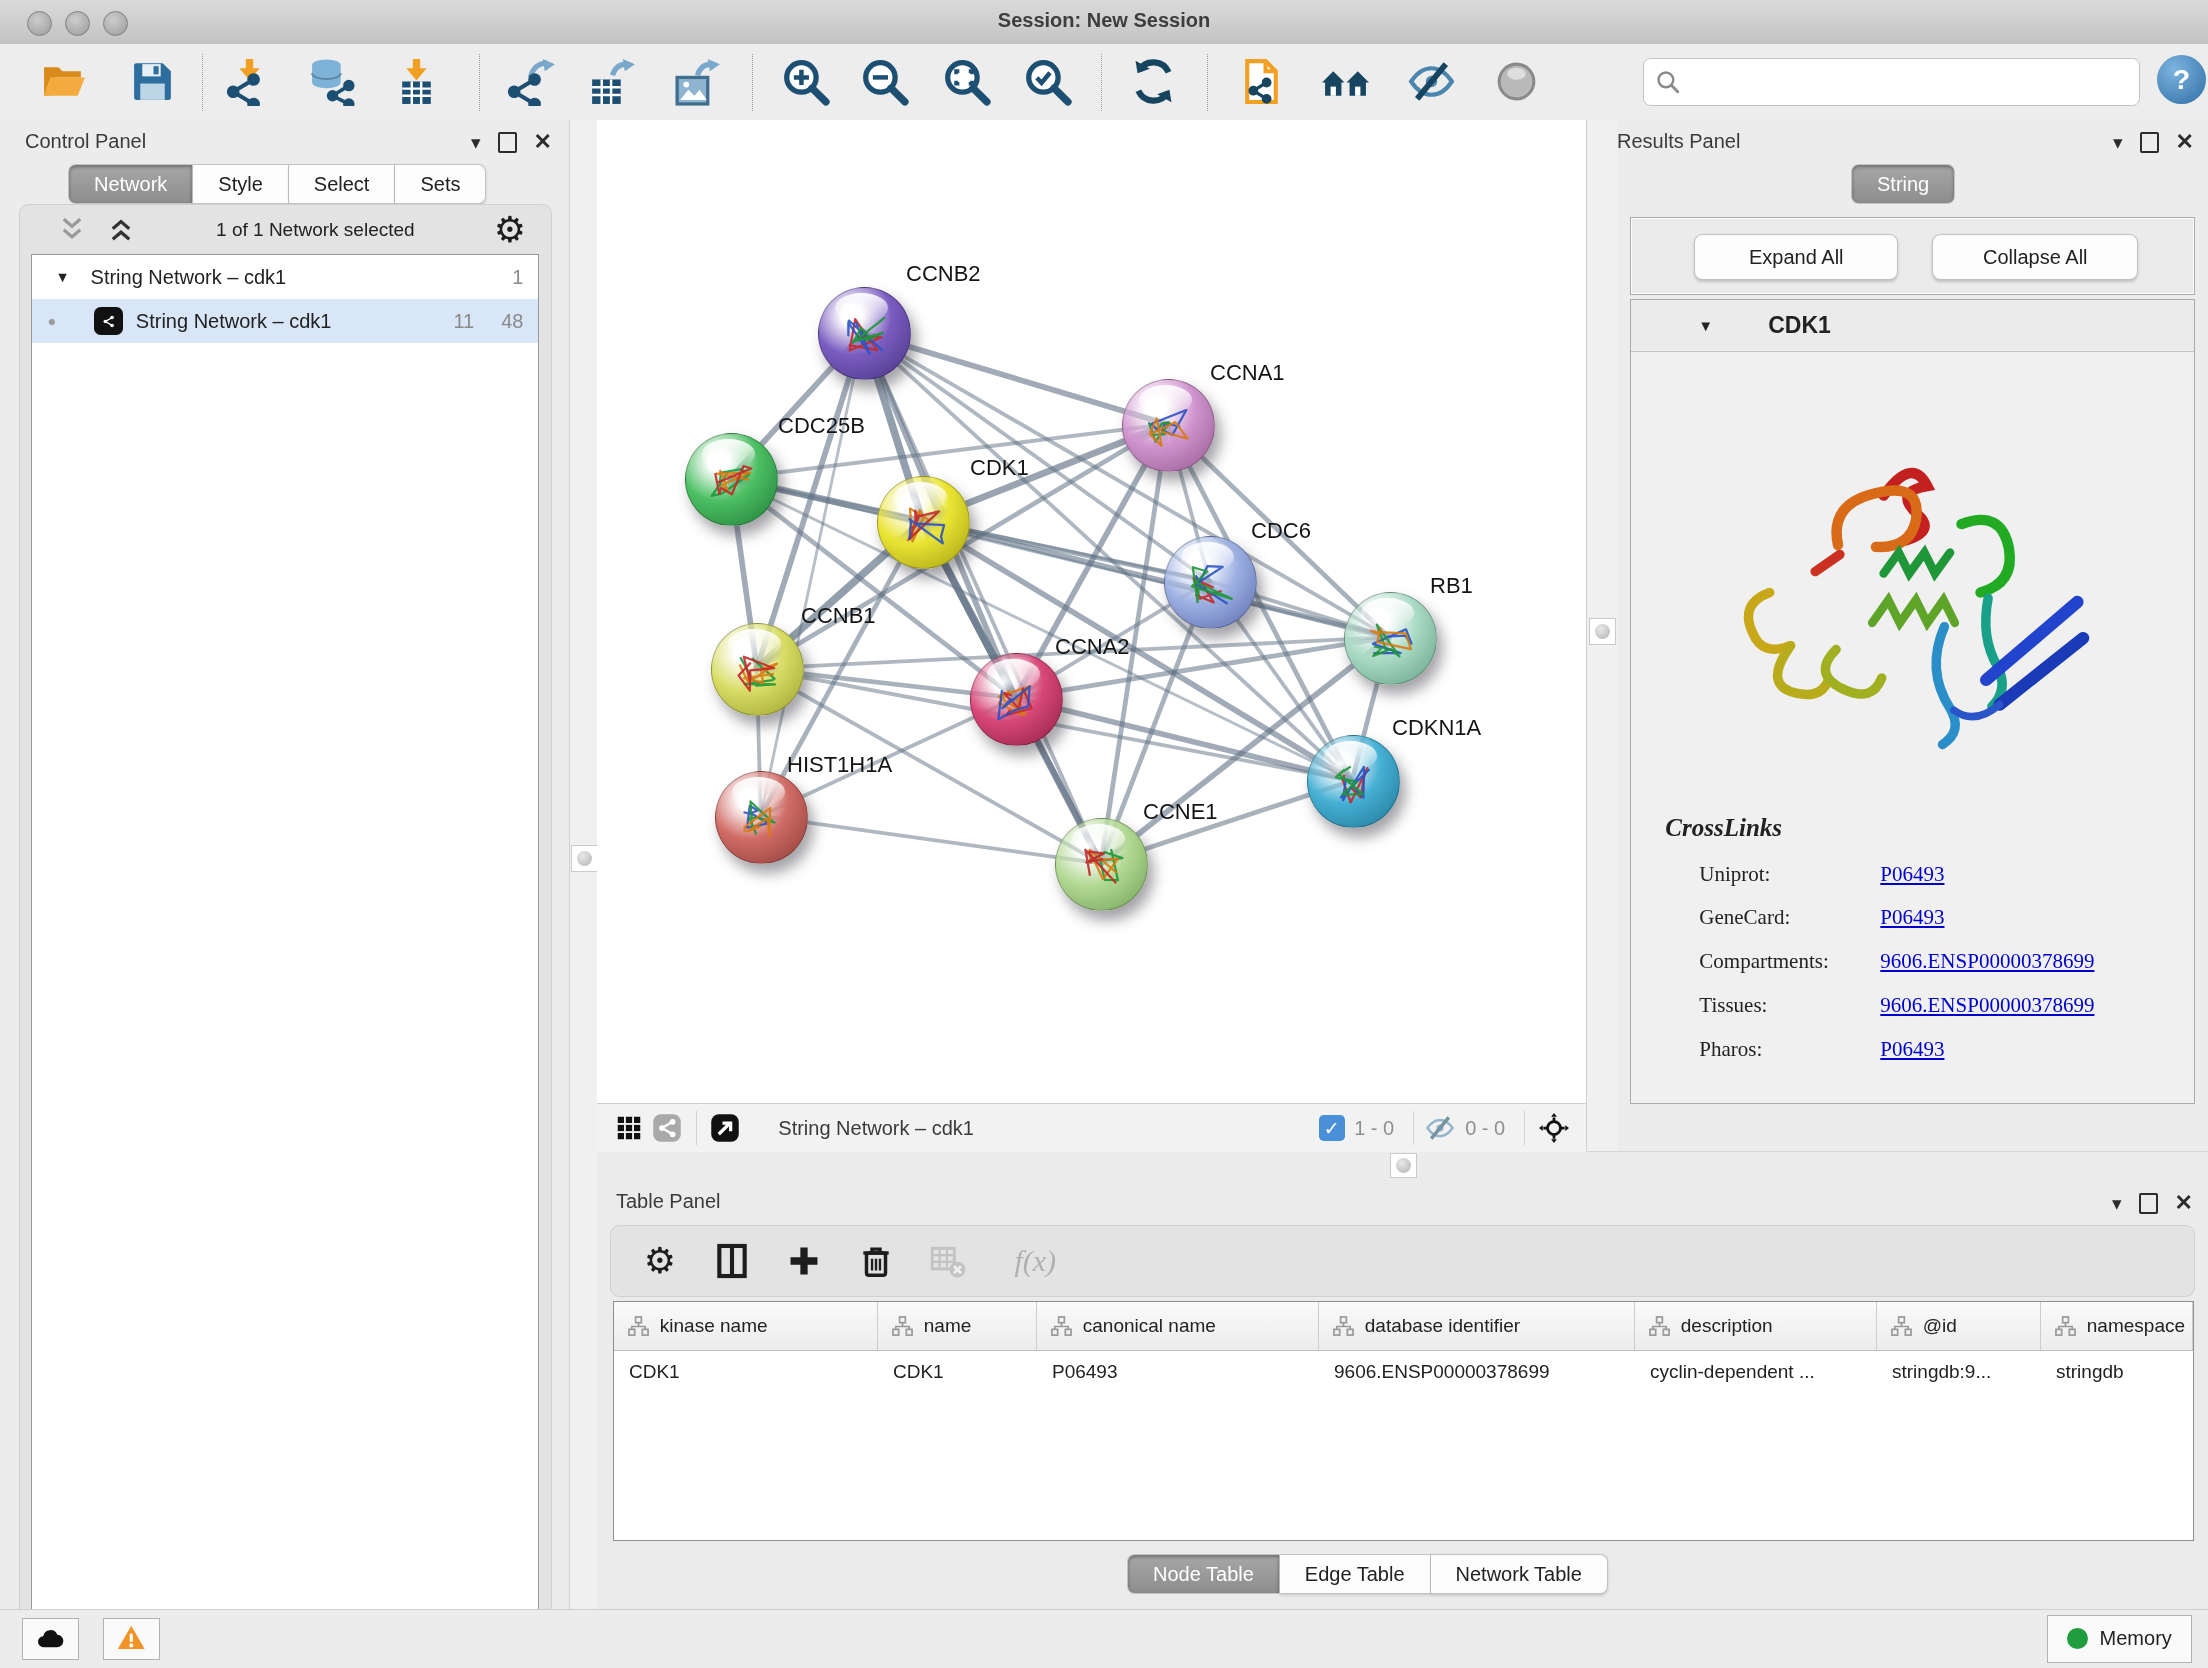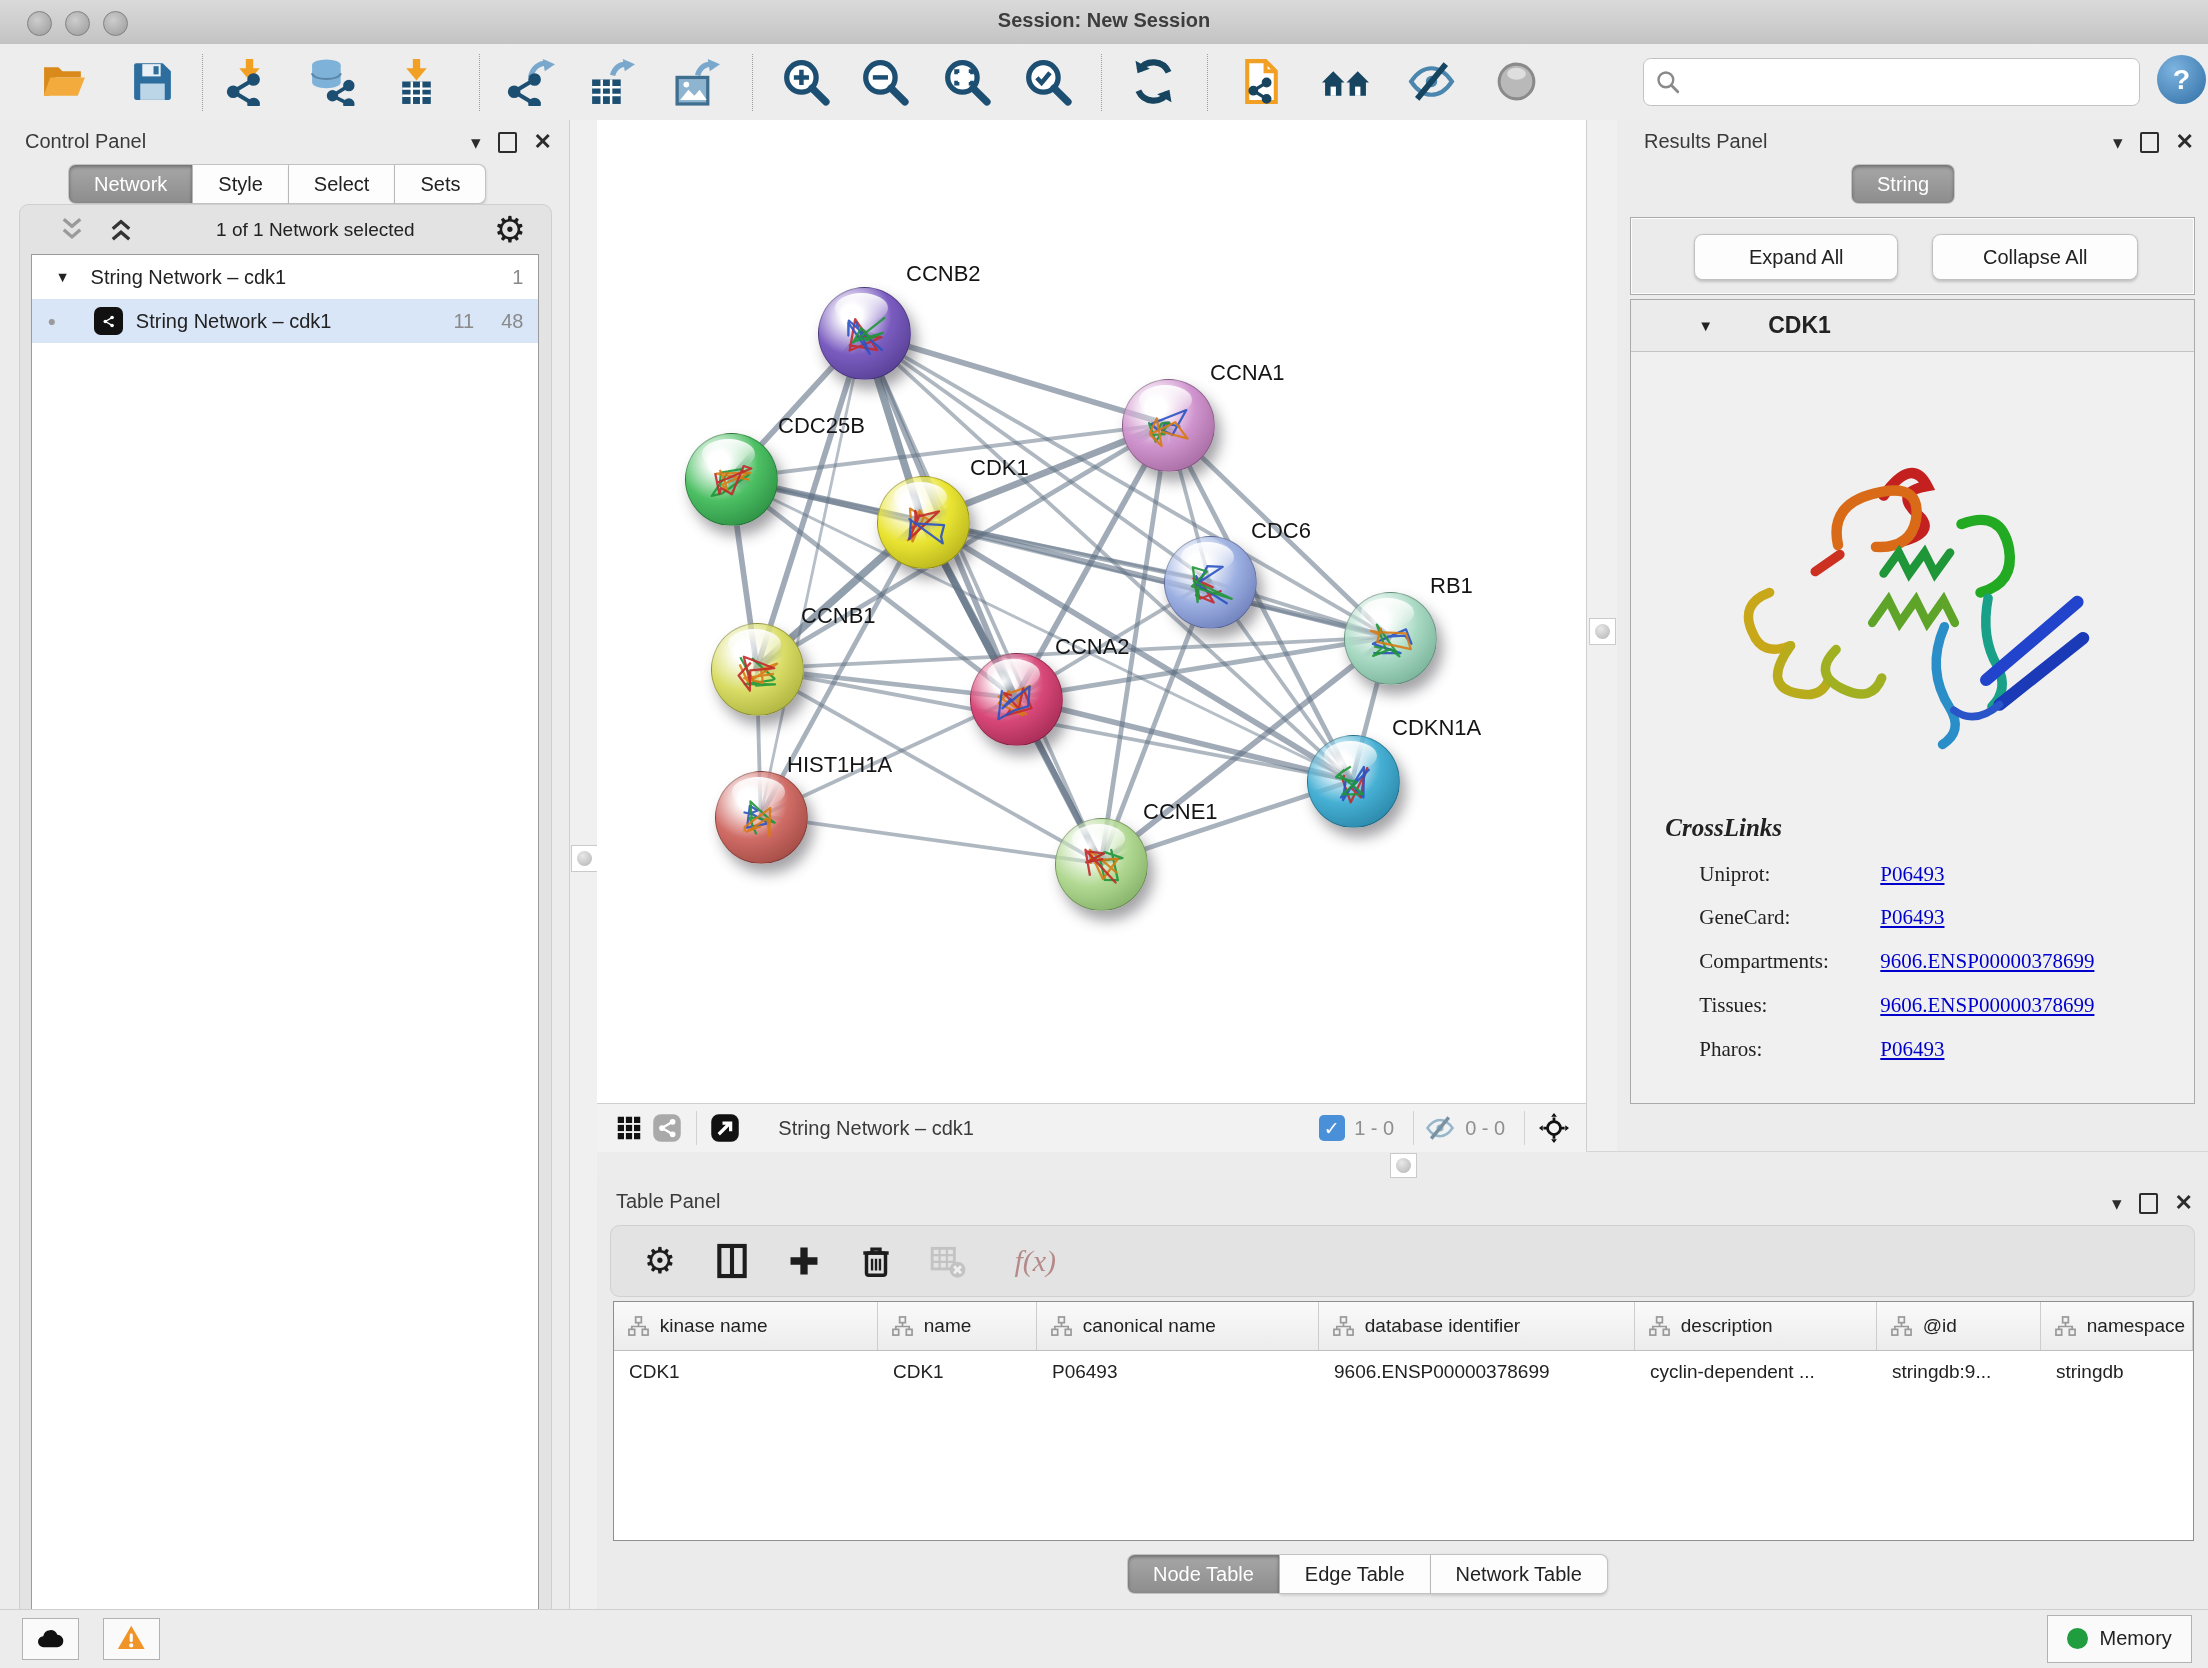--- a/index.html
+++ b/index.html
@@ -101,21 +101,21 @@
   .xlrow .lab{position:absolute;left:68px;}
   .xlrow a{position:absolute;left:249px;text-decoration:underline;cursor:pointer;}
   
   #tp{left:597px;top:1179px;width:1611px;height:430px;background:#ebebeb;}
   #tp-toolbar{position:absolute;left:13.3px;top:46px;width:1583px;height:70px;background:#e3e3e3;
     border:1px solid #d0d0d0;border-radius:9.5px;display:flex;align-items:center;}
   .tpi{width:55px;height:55px;display:flex;align-items:center;justify-content:center;cursor:pointer;}
   .tpi svg{width:38px;height:38px;}
   .tpi.dis{opacity:.45;cursor:default;}
   .gearglyph{font-size:36px;line-height:1;color:#1d1d1d;}
-  .fx{font-family:"Liberation Serif",serif;font-style:italic;font-size:30px;color:#7f1d1d;text-align:right;}
+  .fx{font-family:"Liberation Serif",serif;font-style:italic;font-size:30px;color:#737373;text-align:right;}
   #tbl{position:absolute;left:16px;top:122px;width:1579px;height:238px;background:#fff;
     border:1.9px solid #8f8f8f;overflow:hidden;}
   #thead{display:flex;height:48px;background:linear-gradient(#fafafa,#ececec);
     border-bottom:1px solid #bfbfbf;}
   .th{display:flex;align-items:center;gap:9.5px;padding-left:13.3px;font-size:19px;
     border-right:1px solid #cdcdcd;box-sizing:border-box;flex:0 0 auto;overflow:hidden;
     white-space:nowrap;cursor:pointer;}
   .th svg{flex:0 0 auto;width:23px;height:21px;}
   #trow{display:flex;height:42px;align-items:center;}
   .td{padding-left:15px;font-size:19px;box-sizing:border-box;flex:0 0 auto;overflow:hidden;
@@ -683,21 +683,21 @@
     <span class="cnttxt">0 - 0</span>
     <span class="bar-div"></span>
     <span class="ico" style="margin-right:13.3px">
       <svg viewBox="0 0 32 32" width="30" height="30">
           <use href="#sym-crosshair"></use>
         </svg>
       </span>
   </div>
 
   <div id="results" class="abs">
-    <div class="ptitle abs" style="left:27px;top:9.5px">Results Panel</div>
+    <div class="ptitle abs" style="left:0;top:9.5px">Results Panel</div>
     <div class="winctl" style="right:15px;top:11.4px">
       <span class="wc">▾</span>
       <span class="wc sq"></span>
       <span class="wc x">✕</span>
     </div>
     <div class="tabrow abs" id="res-tabs" style="left:234px;top:44px">
         <div class="tab sel">String</div>
       </div>
 
     <div id="res-box1">

